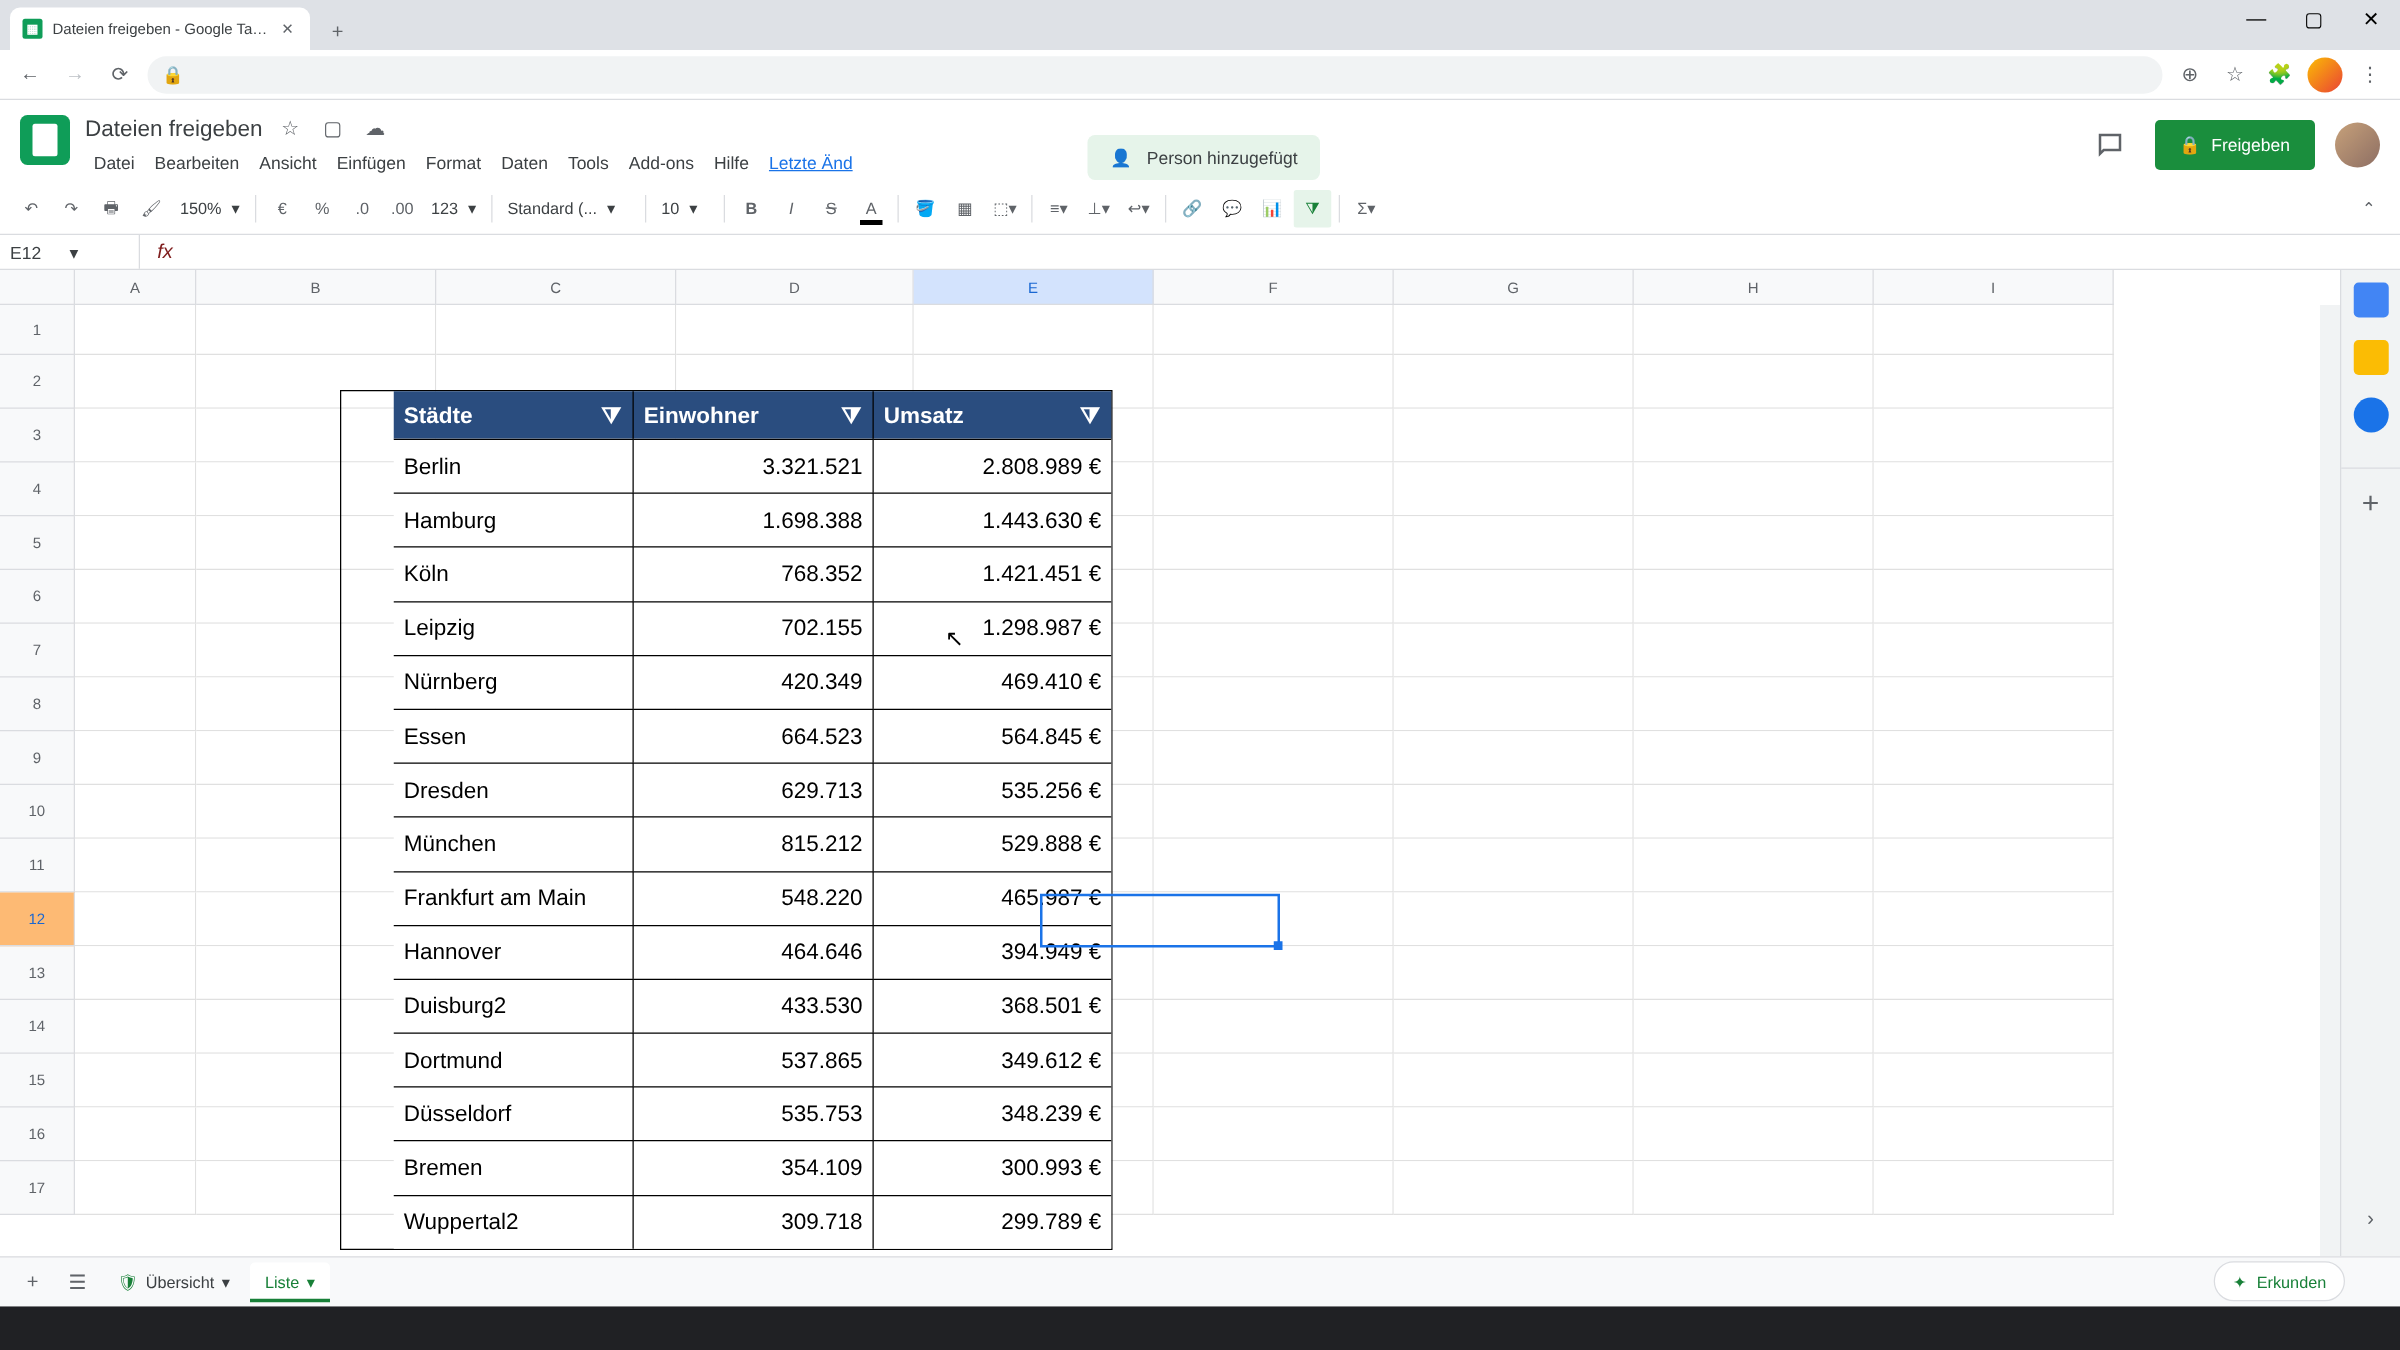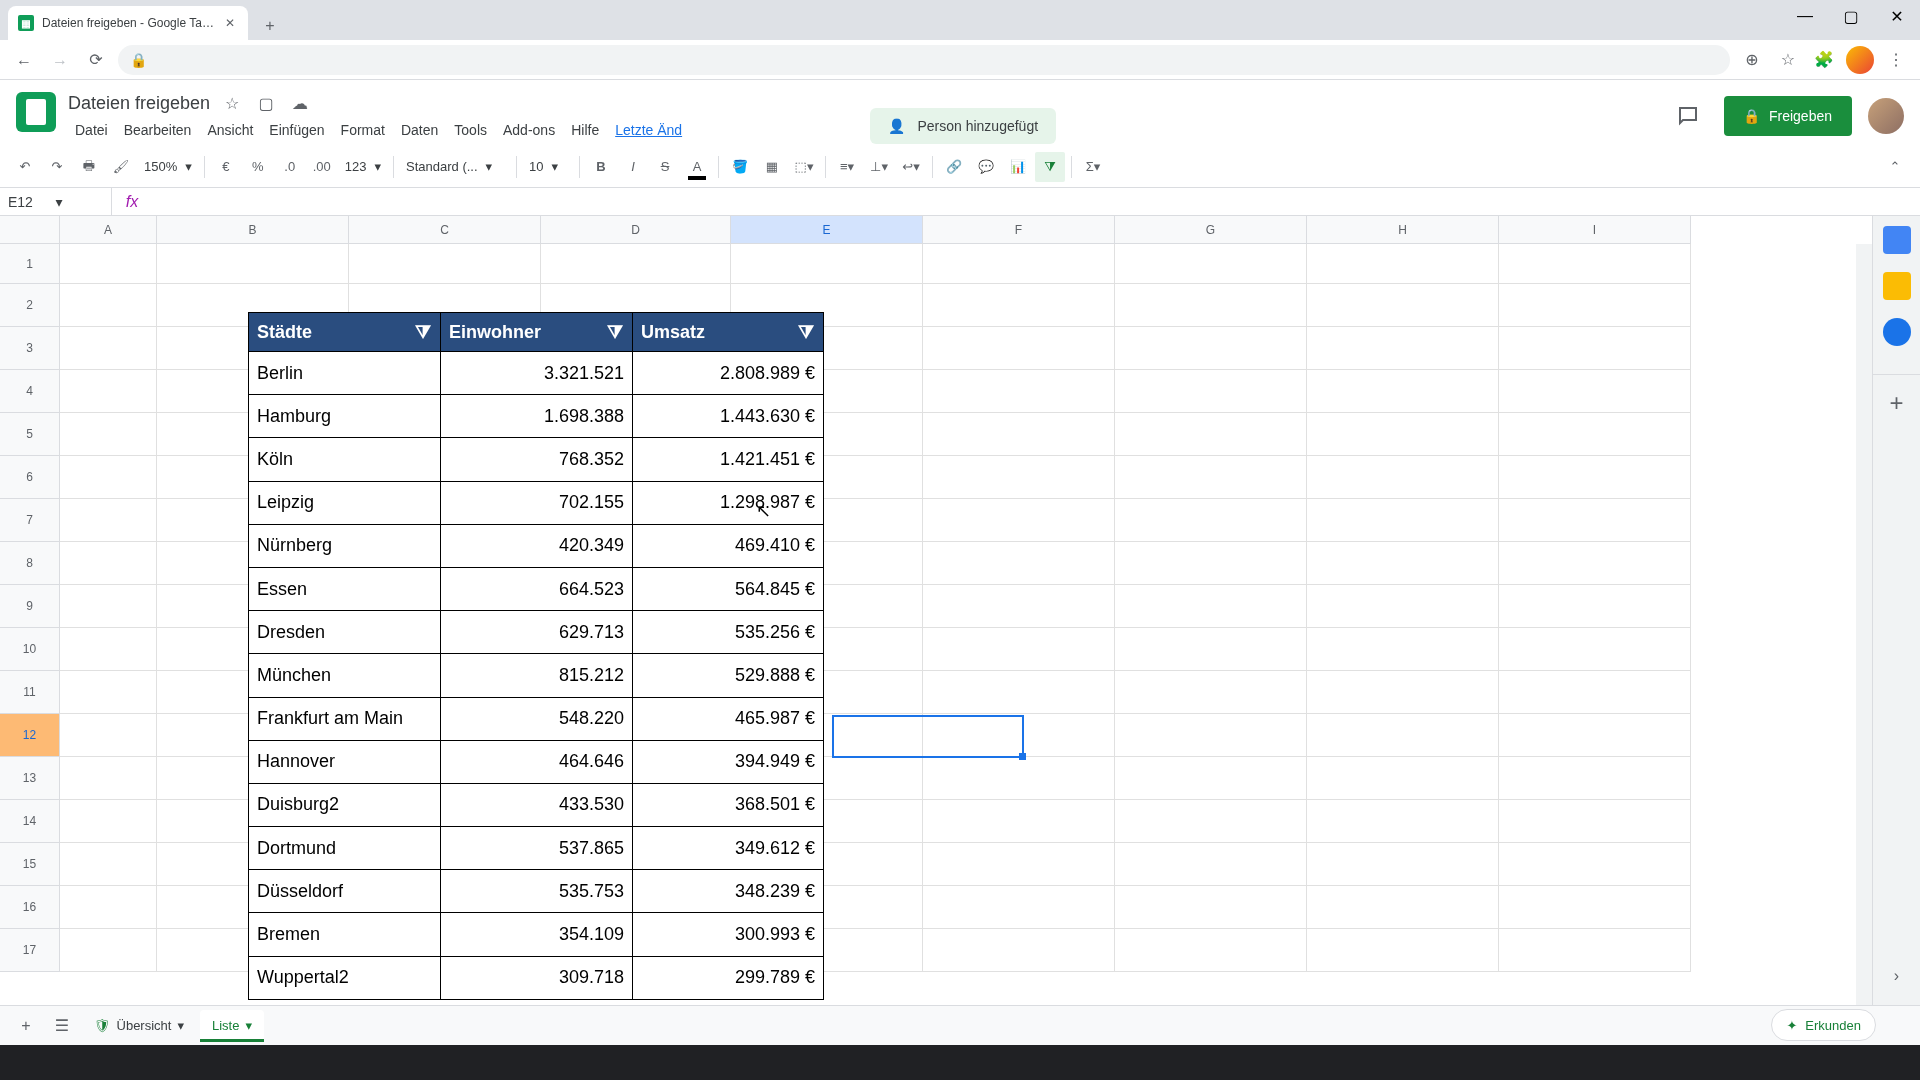--- a/index.html
+++ b/index.html
@@ -47,41 +47,41 @@
 .tsel { display:flex; align-items:center; padding:0 6px; gap:8px; color:#3c4043; font-size:13px; cursor:pointer; }
 .tsep { width:1px; height:22px; background:#dadce0; margin:0 4px; }
 .text-color-btn { position:relative; }
 .text-color-btn::after { content:''; position:absolute; bottom:2px; left:6px; right:6px; height:4px; background:#000; }
 .collapse-btn { position:absolute; right:10px; }
 
 
 .formula-bar { height:28px; border-bottom:1px solid #dadce0; display:flex; align-items:center; }
 .name-box { width:112px; border-right:1px solid #dadce0; height:100%; display:flex; align-items:center; padding:0 8px; font-size:14px; color:#3c4043; }
 .name-box span { flex:1; }
-.fx { width:40px; text-align:center; font-style:italic; color:#a21caf; }
+.fx { width:40px; text-align:center; font-style:italic; color:#7f1d1d; }
 .formula-input { flex:1; height:100%; padding:0 6px; }
 
 
 .grid-wrap { flex:1; display:flex; position:relative; overflow:hidden; }
 .grid-main { flex:1; overflow:hidden; position:relative; }
 .corner { position:absolute; left:0; top:0; width:60px; height:28px; background:#f8f9fa; border-right:1px solid #dadce0; border-bottom:1px solid #dadce0; z-index:3; }
 .col-headers { position:absolute; left:60px; top:0; height:28px; display:flex; z-index:2; background:#f8f9fa; }
 .ch { border-right:1px solid #dadce0; border-bottom:1px solid #dadce0; display:flex; align-items:center; justify-content:center; font-size:12px; color:#5f6368; cursor:pointer; }
 .ch.sel { background:#d3e3fd; color:#1967d2; }
 .row-headers { position:absolute; left:0; top:28px; width:60px; z-index:2; background:#f8f9fa; }
 .rh { height:43px; border-right:1px solid #dadce0; border-bottom:1px solid #dadce0; display:flex; align-items:center; justify-content:center; font-size:12px; color:#5f6368; cursor:pointer; }
 .rh.small { height:40px; }
 .rh.sel { background:#fdba74; color:#1967d2; }
 .cells { position:absolute; left:60px; top:28px; }
 .row { display:flex; }
 .cell { height:43px; border-right:1px solid #e0e0e0; border-bottom:1px solid #e0e0e0; background:#fff; }
 .row.small .cell { height:40px; }
 
 
-.dt-wrap { position:absolute; left:248px; top:96px; border:1px solid #000; z-index:4; }
+.dt-wrap { position:absolute; left:272px; top:96px; border:1px solid #000; z-index:4;padding-left:42px; }
 .dt-head { display:flex; background:#2a4d7f; color:#fff; }
 .dt-head div { height:38px; display:flex; align-items:center; padding:0 8px; font-size:18px; font-weight:bold; border-right:1px solid #000; position:relative; }
 .dt-head div:last-child { border-right:none; }
 .filter-ic { position:absolute; right:6px; width:22px; height:22px; display:flex; align-items:center; justify-content:center; cursor:pointer; }
 .dt-row { display:flex; background:#fff; }
 .dt-row > div { height:43.2px; display:flex; align-items:center; padding:0 8px; font-size:18px; color:#000; border-right:1px solid #000; border-top:1px solid #000; overflow:hidden; white-space:nowrap; }
 .dt-row > div:last-child { border-right:none; }
 .dt-city { width:192px; }
 .dt-pop { width:192px; justify-content:flex-end; }
 .dt-rev { width:190px; justify-content:flex-end; }

